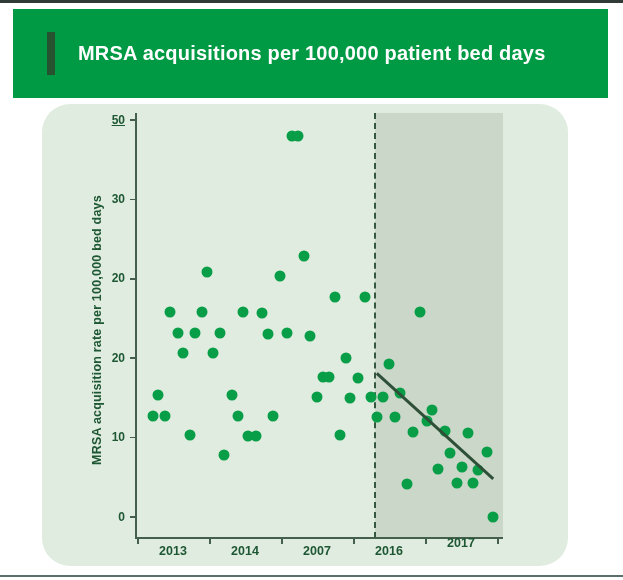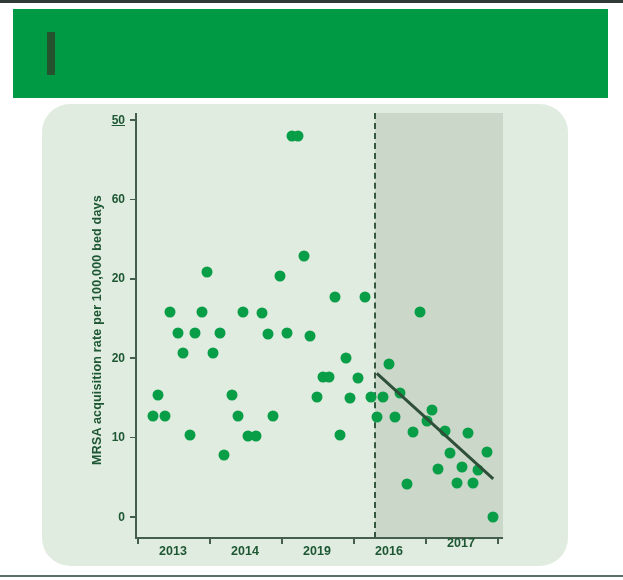--- a/index.html
+++ b/index.html
@@ -27,52 +27,53 @@
   .trend{position:absolute;height:2.5px;background:#2e4f38;transform-origin:0 50%;}
 </style>
 </head>
 <body>
 
 <div id="page">
   <div class="topline"></div>
 
   <div class="banner">
     <div class="accent-bar"></div>
+    <div class="banner-title">MRSA acquisitions per 100,000 patient bed days</div>
   </div>
 
   <div class="card"></div>
 
   <div id="chart">
 
     <div class="ytitle" id="ytitle" style="left: 97px; top: 330px;">MRSA acquisition rate per 100,000 bed days</div>
   <div class="shade" style="left: 375.32px; top: 113px; width: 127.44px; height: 425px;"></div>
       <div class="divider" style="left: 374.32px; top: 113px; height: 425px;"></div>
       <div class="axis" style="left: 135px; top: 113px; width: 2px; height: 425px;"></div>
       <div class="axis" style="left: 135px; top: 537px; width: 367.76px; height: 2px;"></div>
       <div class="tick" style="left: 130px; top: 516.25px; width: 5px; height: 1.5px;"></div>
       <div class="ylab" style="left: 95px; top: 509.5px;">0</div>
       <div class="tick" style="left: 130px; top: 436.85px; width: 5px; height: 1.5px;"></div>
       <div class="ylab" style="left: 95px; top: 430.1px;">10</div>
       <div class="tick" style="left: 130px; top: 357.45px; width: 5px; height: 1.5px;"></div>
       <div class="ylab" style="left: 95px; top: 350.7px;">20</div>
       <div class="tick" style="left: 130px; top: 278.05px; width: 5px; height: 1.5px;"></div>
       <div class="ylab" style="left: 95px; top: 271.3px;">20</div>
       <div class="tick" style="left: 130px; top: 198.65px; width: 5px; height: 1.5px;"></div>
-      <div class="ylab" style="left: 95px; top: 191.9px;">60</div>
+      <div class="ylab" style="left: 95px; top: 191.9px;">30</div>
       <div class="tick" style="left: 130px; top: 119.25px; width: 5px; height: 1.5px;"></div>
       <div class="ylab" style="left: 95px; top: 112.5px; text-decoration: underline;">50</div>
       <div class="tick" style="left: 137px; top: 538px; width: 1.5px; height: 6px;"></div>
       <div class="tick" style="left: 209px; top: 538px; width: 1.5px; height: 6px;"></div>
       <div class="tick" style="left: 281px; top: 538px; width: 1.5px; height: 6px;"></div>
       <div class="tick" style="left: 353px; top: 538px; width: 1.5px; height: 6px;"></div>
       <div class="tick" style="left: 425px; top: 538px; width: 1.5px; height: 6px;"></div>
       <div class="tick" style="left: 497px; top: 538px; width: 1.5px; height: 6px;"></div>
       <div class="xlab" style="left: 147px; top: 544px;">2013</div>
       <div class="xlab" style="left: 219px; top: 544px;">2014</div>
-      <div class="xlab" style="left: 291px; top: 544px;">2019</div>
+      <div class="xlab" style="left: 291px; top: 544px;">2007</div>
       <div class="xlab" style="left: 363px; top: 544px;">2016</div>
       <div class="xlab" style="left: 435px; top: 536px;">2017</div>
       <div class="dot" style="left: 152.84px; top: 416.162px;"></div>
       <div class="dot" style="left: 157.88px; top: 394.724px;"></div>
       <div class="dot" style="left: 165.08px; top: 416.162px;"></div>
       <div class="dot" style="left: 170.12px; top: 312.148px;"></div>
       <div class="dot" style="left: 178.04px; top: 332.792px;"></div>
       <div class="dot" style="left: 183.08px; top: 352.642px;"></div>
       <div class="dot" style="left: 190.28px; top: 435.218px;"></div>
       <div class="dot" style="left: 195.32px; top: 332.792px;"></div>

